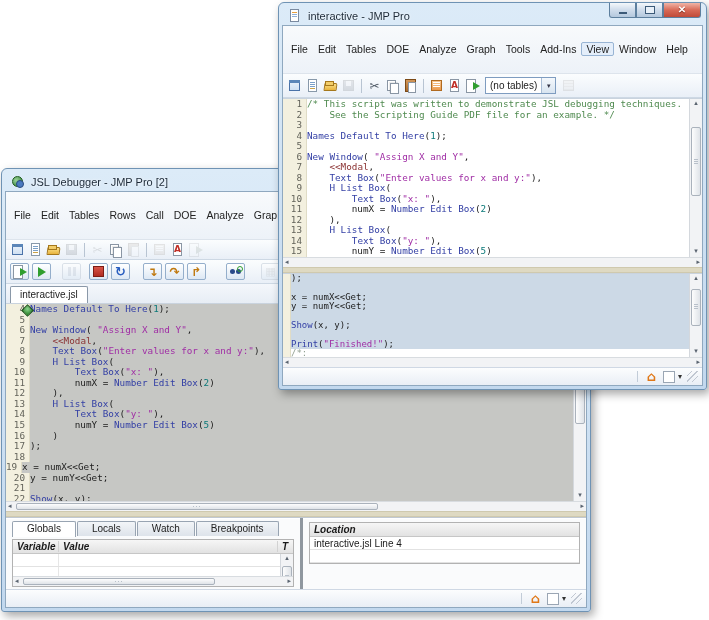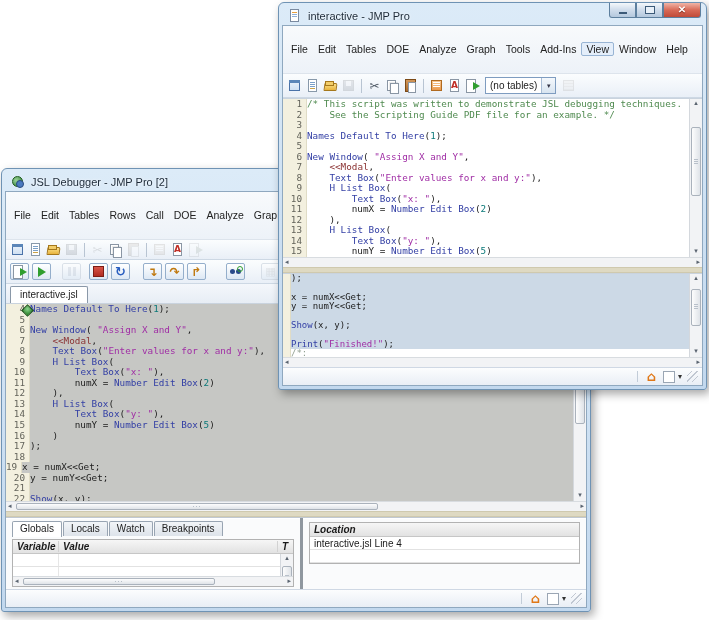--- a/index.html
+++ b/index.html
@@ -119,21 +119,21 @@
   .sb-sep{width:1px;height:11px;background:#c2ccd8;margin-right:2px;}
   .sb-check{width:10px;height:10px;border:1px solid #9aa6b4;background:#fff;}
   .sb-caret{font-size:8px;color:#333;font-family:"DejaVu Sans",sans-serif;}
   .grip{width:11px;height:11px;margin-left:2px;background:
         repeating-linear-gradient(135deg,transparent 0 3px,#b4bcc8 3px 4px);opacity:.8;}
   
   .tabrow{display:flex;align-items:flex-end;padding:2px 4px 0;flex:0 0 auto;background:linear-gradient(#f4f7fb,#e7edf5);}
   .ftab{border:1px solid #8a98a8;border-bottom:none;background:#fff;border-radius:2px 2px 0 0;
         padding:2px 9px 3px;font-size:10px;color:#222;}
   .ptabs{display:flex;align-items:flex-end;gap:1px;padding:2px 6px 0;height:17px;box-sizing:border-box;flex:0 0 auto;}
-  .ptab{border:1px solid #98a4b2;border-bottom:none;border-radius:2px 2px 0 0;padding:1px 7px 2px;font-size:10px;
+  .ptab{border:1px solid #98a4b2;border-bottom:none;border-radius:2px 2px 0 0;padding:1px 14px 2px;font-size:10px;
         background:linear-gradient(#f2f5f8,#dde3ea);color:#222;margin-top:23px;}
   .ptab.active{background:#fff;padding-bottom:3px;position:relative;top:1px;}
   
   .panelwrap{flex:1;display:flex;background:#f2f4f6;border-top:1px solid #c0c8d2;min-height:0;}
   .panel{display:flex;flex-direction:column;background:#fafbfc;border-top:1px solid #fff;min-width:0;}
   .paneldiv{flex:0 0 3px;background:#8f979f;}
   .ptable{margin:3px 6px 0;border:1px solid #b2b2b2;background:#fff;position:relative;overflow:hidden;}
   .thead{display:flex;background:linear-gradient(#f6f6f6,#e2e2e2);border-bottom:1px solid #c6c6c6;
          font-weight:bold;font-size:10px;height:13px;align-items:center;}
   .th{padding:0 4px;border-right:1px solid #d2d2d2;box-sizing:border-box;overflow:hidden;white-space:nowrap;font-style:italic;}

